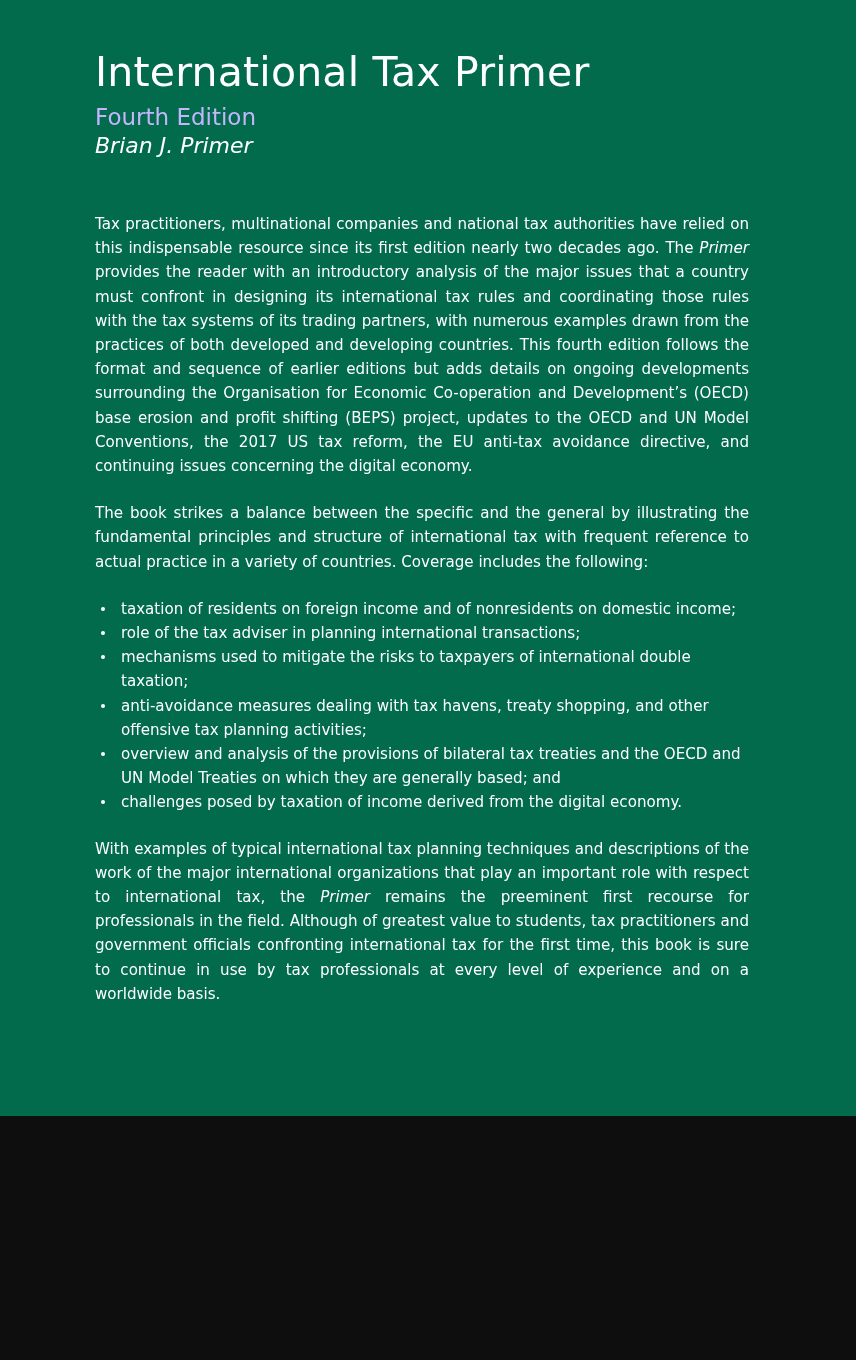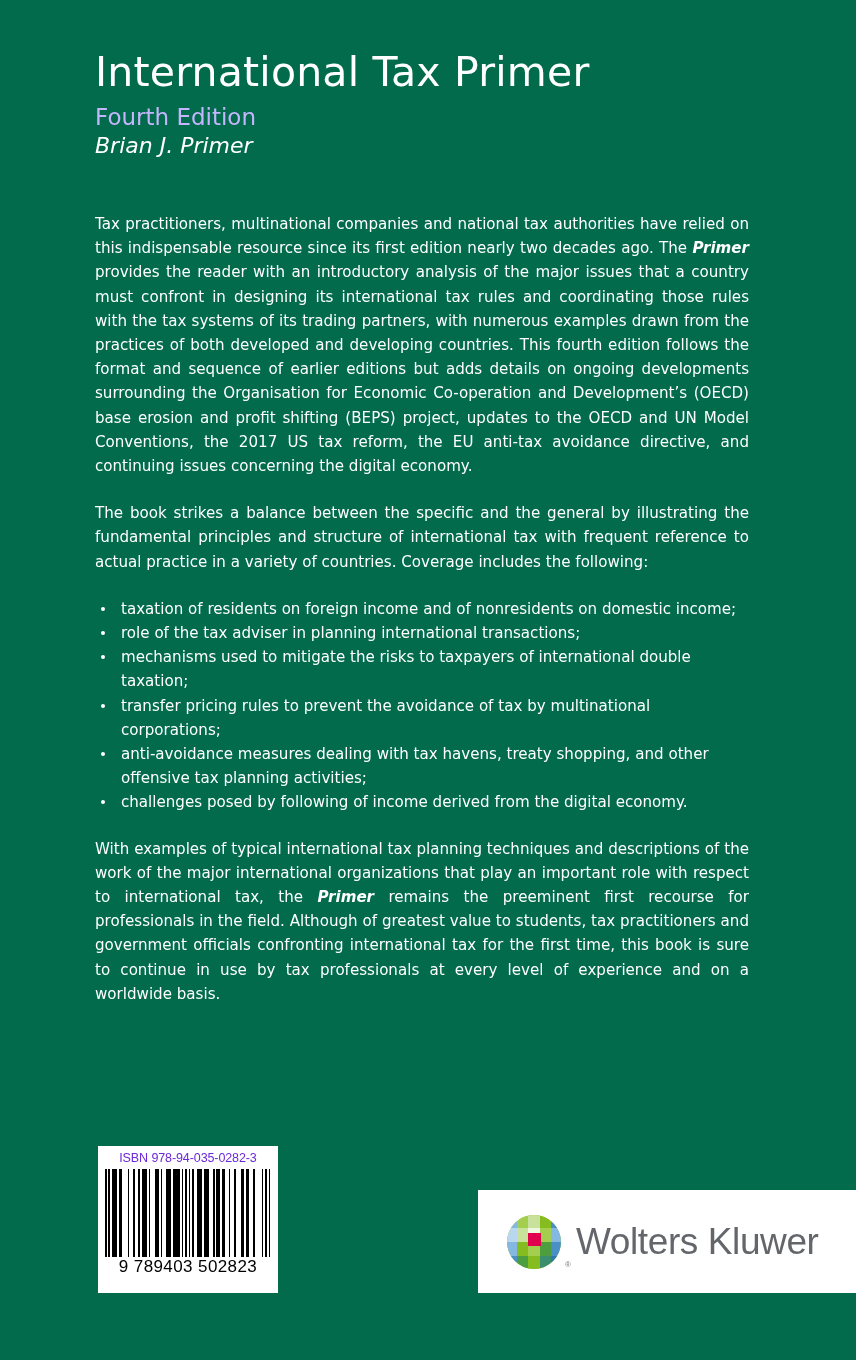--- a/index.html
+++ b/index.html
@@ -4,21 +4,21 @@
 <title>International Tax Primer — Back Cover</title>
 <style>
   html, body {
     margin: 0;
     padding: 0;
     background: #0e0e0e;
   }
   .cover {
     position: relative;
     width: 856px;
-    height: 1360px;
+    height: 1116px;
     background: #016b4c;
     overflow: hidden;
     font-family: "DejaVu Sans", sans-serif;
     color: #ffffff;
     -webkit-font-smoothing: antialiased;
   }
 
   
   .title-block {
     position: absolute;
@@ -61,21 +61,20 @@
     line-height: 24.2px;
     color: #ffffff;
   }
   .para {
     margin: 0 0 23px 0;
     text-align: justify;
     text-justify: inter-word;
   }
   .para em {
     font-style: italic;
-    font-weight: bold;
   }
   .para-plain {
     margin: 0 0 23px 0;
     text-align: left;
   }
 
   ul.features {
     list-style: none;
     margin: 0 0 22px 0;
     padding: 0;
@@ -200,29 +199,29 @@
       <li>
         <span class="bullet-dot"></span>
         <span>role of the tax adviser in planning international transactions;</span>
       </li>
       <li>
         <span class="bullet-dot"></span>
         <span>mechanisms used to mitigate the risks to taxpayers of international double taxation;</span>
       </li>
       <li>
         <span class="bullet-dot"></span>
-        <span>transfer pricing rules to prevent the avoidance of tax by multinational corporations;</span>
-      </li>
-      <li>
-        <span class="bullet-dot"></span>
         <span>anti-avoidance measures dealing with tax havens, treaty shopping, and other offensive tax planning activities;</span>
       </li>
       <li>
         <span class="bullet-dot"></span>
-        <span>challenges posed by following of income derived from the digital economy.</span>
+        <span>overview and analysis of the provisions of bilateral tax treaties and the OECD and UN Model Treaties on which they are generally based; and</span>
+      </li>
+      <li>
+        <span class="bullet-dot"></span>
+        <span>challenges posed by taxation of income derived from the digital economy.</span>
       </li>
     </ul>
 
 
     <p class="para"><span>With examples of typical international tax planning techniques and descriptions of the work of the major international organizations that play an important role with respect to international tax, the </span><em>Primer</em><span> remains the preeminent first recourse for professionals in the field. Although of greatest value to students, tax practitioners and government officials confronting international tax for the first time, this book is sure to continue in use by tax professionals at every level of experience and on a worldwide basis.</span></p>
   </div>
 
   <div class="barcode-box">
     <div class="isbn-text">ISBN 978-94-035-0282-3</div>
     <div class="bars-wrap" id="bars">

